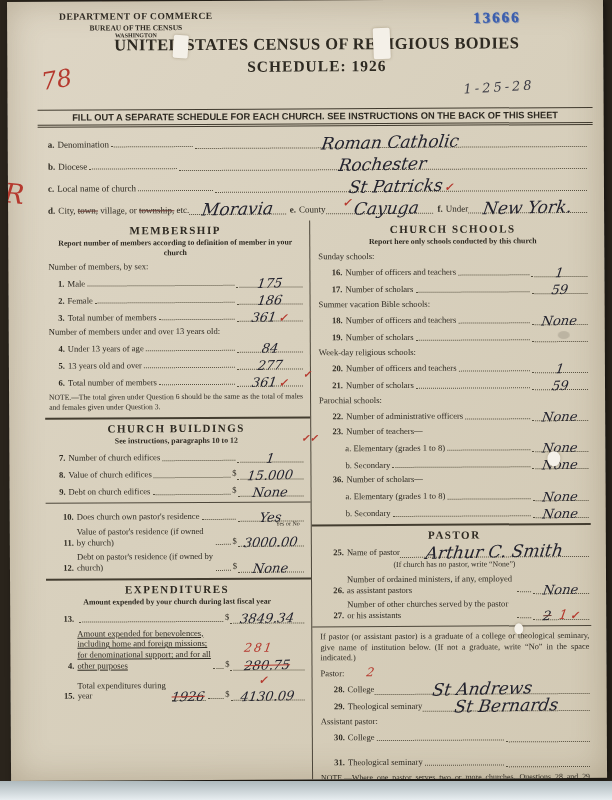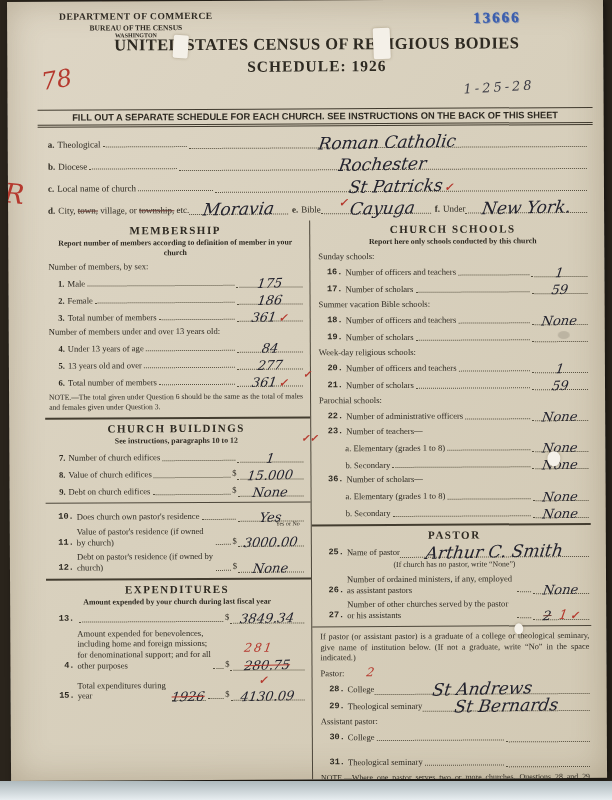--- a/index.html
+++ b/index.html
@@ -44,21 +44,21 @@
   .ck{color:#b5392e;font-weight:bold;font-size:11px;font-style:italic;margin-left:2px;line-height:.6;}
   
   .cols{display:flex;margin-top:6px;position:relative;}
   .coll{width:254px;padding-right:7px;border-right:1.2px solid #4c463a;}
   .colr{flex:1;padding-left:8px;position:relative;}
   .sec-h{text-align:center;font-weight:bold;font-size:11px;letter-spacing:1.5px;margin-top:3px;}
   .sec-sub{text-align:center;font-weight:bold;font-size:7.8px;line-height:1.25;margin-top:2px;}
   .grp{font-size:8.6px;margin-top:4px;}
   .q{display:flex;align-items:flex-end;margin-top:4px;font-size:8.6px;line-height:1.25;}
   .qn{flex:0 0 16px;text-align:right;padding-right:3px;font-weight:bold;}
-  .qn2{flex:0 0 24px;font-family:Liberation Mono, monospace;}
+  .qn2{flex:0 0 24px;}
   .ql{flex:0 1 auto;min-width:0;}
   .w56{flex:0 0 56px;} .w66{flex:0 0 66px;} .w74{flex:0 0 74px;} .w84{flex:0 0 84px;}
   .dol{margin:0 1px 1px 0;font-size:8.6px;}
   .note{font-size:7.6px;line-height:1.3;margin:5px 0 2px;text-align:justify;}
   .sep{border-top:2.6px double #433d30;margin:5px -7px 1px -4px;}
   .sep1{border-top:1px solid #4c463a;margin:5px -7px 1px -4px;}
   .colr .sep,.colr .sep1{margin:5px -2px 1px -8px;}
   .hint{position:absolute;right:4px;bottom:-8px;font-size:6px;white-space:nowrap;}
   .rel{position:relative;}
   .over{position:absolute;top:-13px;left:14px;font-size:12px;letter-spacing:2px;}
@@ -90,21 +90,21 @@
         <div class="stamp">13666</div>
         <div class="pagenum">78</div>
         <div class="title">UNITED STATES CENSUS OF RELIGIOUS BODIES</div>
         <div class="sched">SCHEDULE: 1926</div>
         <div class="rcvd">1-25-28</div>
       </div>
       <div class="banner">FILL OUT A SEPARATE SCHEDULE FOR EACH CHURCH.   SEE INSTRUCTIONS ON THE BACK OF THIS SHEET</div>
 
       <div class="idrow">
         <span class="k">a.</span>
-        <span>Theological</span>
+        <span>Denomination</span>
         <span class="lead"></span>
         <span class="slot" style="flex:3 1 200px;">
           <span class="hw hw-lg">Roman Catholic</span>
         </span>
       </div>
       <div class="idrow">
         <span class="k">b.</span>
         <span>Diocese</span>
         <span class="lead"></span>
         <span class="slot" style="flex:3 1 200px;">
@@ -124,21 +124,21 @@
         <span class="k">d.</span>
         <span>City,</span>&nbsp;
         <span class="st">town,</span>&nbsp;
         <span>village, or</span>&nbsp;
         <span class="st">township,</span>&nbsp;
         <span>etc.</span>
         <span class="slot" style="flex:1.4 1 60px;">
           <span class="hw hw-lg">Moravia</span>
         </span>
         <span class="k" style="margin-left:4px;">e.</span>
-        <span>Bible</span>
+        <span>County</span>
         <span class="slot" style="flex:1.6 1 66px;">
           <span class="ck" style="margin-right:2px;position:relative;top:-7px;">✓</span>
           <span class="hw hw-lg">Cayuga</span>
         </span>
         <span class="k" style="margin-left:4px;">f.</span>
         <span>Under</span>
         <span class="slot" style="flex:1.8 1 72px;">
           <span class="hw hw-lg">New York.</span>
         </span>
       </div>
@@ -271,21 +271,21 @@
           <div class="q">
             <span class="qn qn2">13.</span>
             <span class="lead"></span>
             <span class="dol">$</span>
             <span class="slot w74">
                 <span class="hw hw-md">3849.34</span>
               </span>
           </div>
           <div class="q">
             <span class="qn qn2">4.</span>
-            <span class="ql" style="max-width:148px;">Amount expended for benevolences, including home and foreign missions; for denominational support; and for all other purposes</span>
+            <span class="ql" style="max-width:148px;text-decoration:underline;">Amount expended for benevolences, including home and foreign missions; for denominational support; and for all other purposes</span>
             <span class="lead"></span>
             <span class="dol">$</span>
             <span class="slot w74 rel">
               <span class="hw-red over">281</span>
               <span class="hw hw-md st-red">280.75</span>
             </span>
           </div>
           <div class="q" style="margin-top:9px;">
             <span class="qn qn2">15.</span>
             <span class="ql">Total expenditures during year</span>

